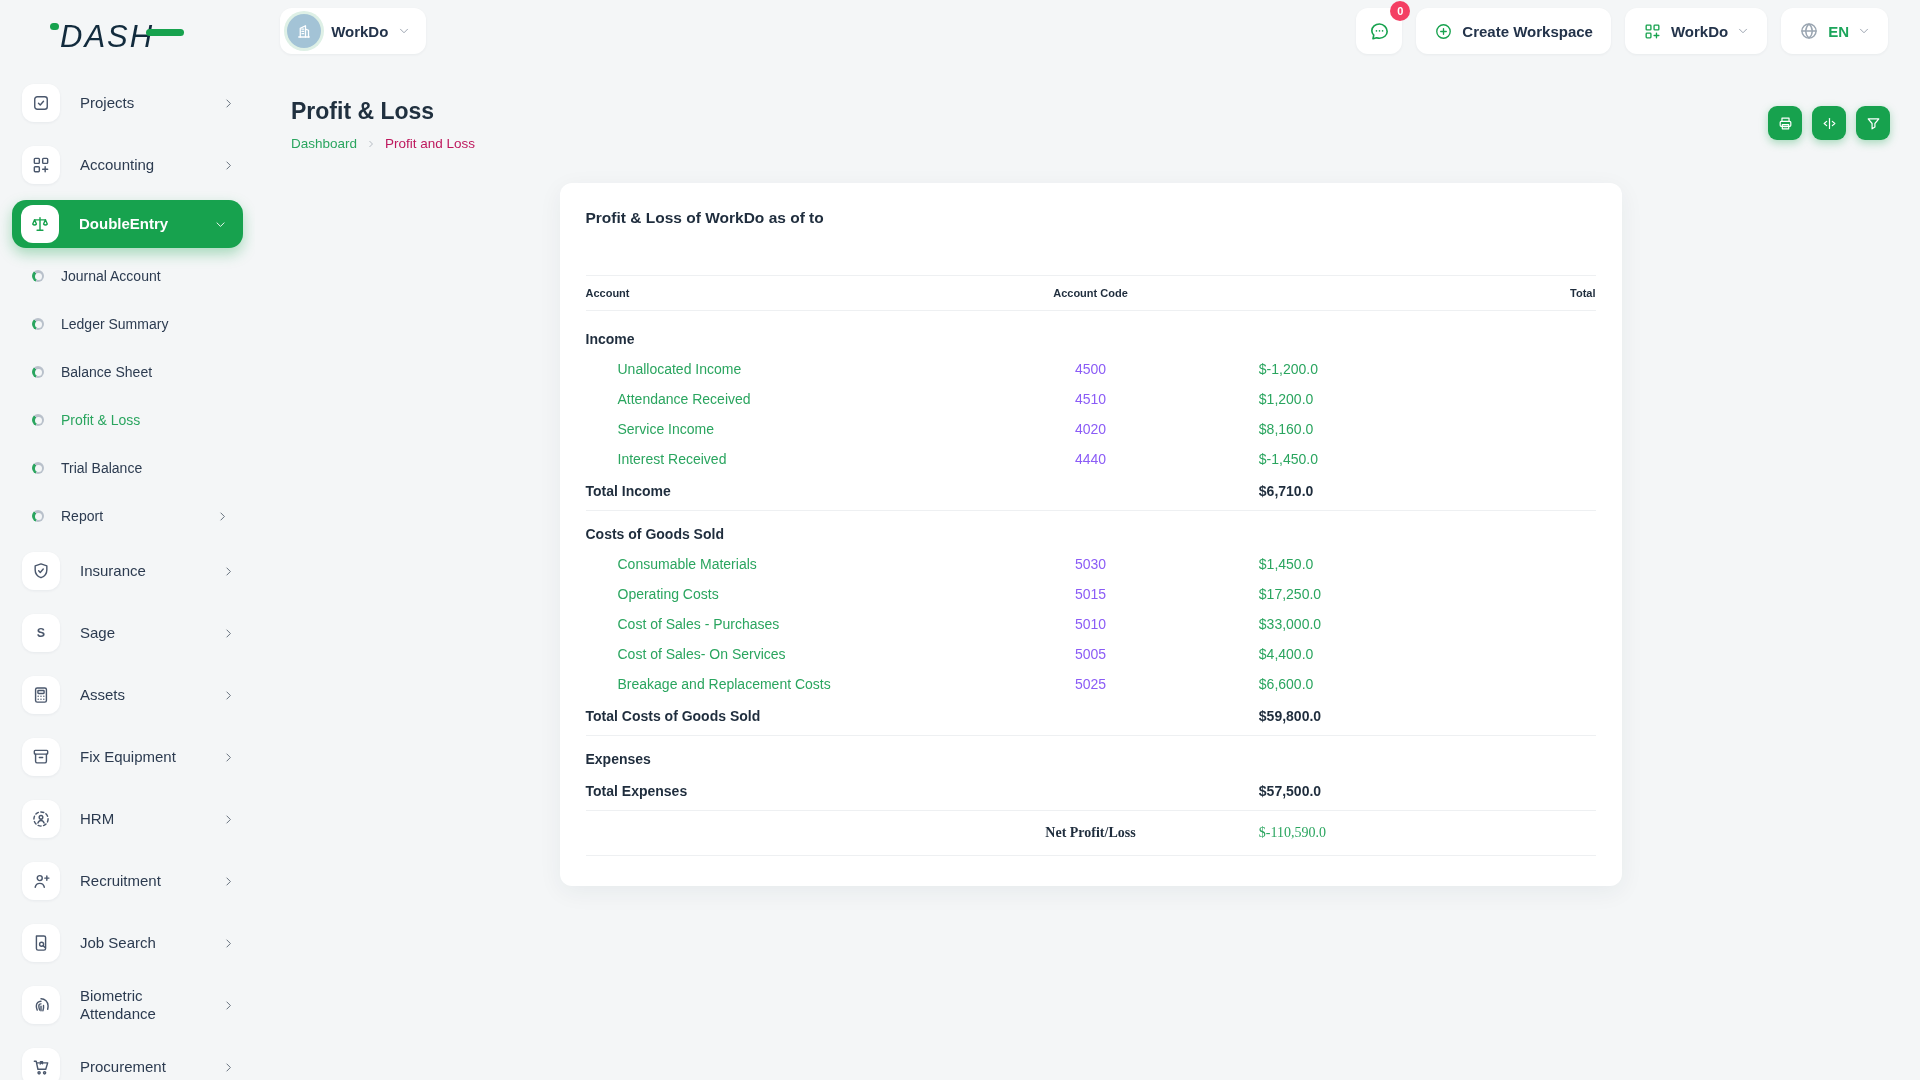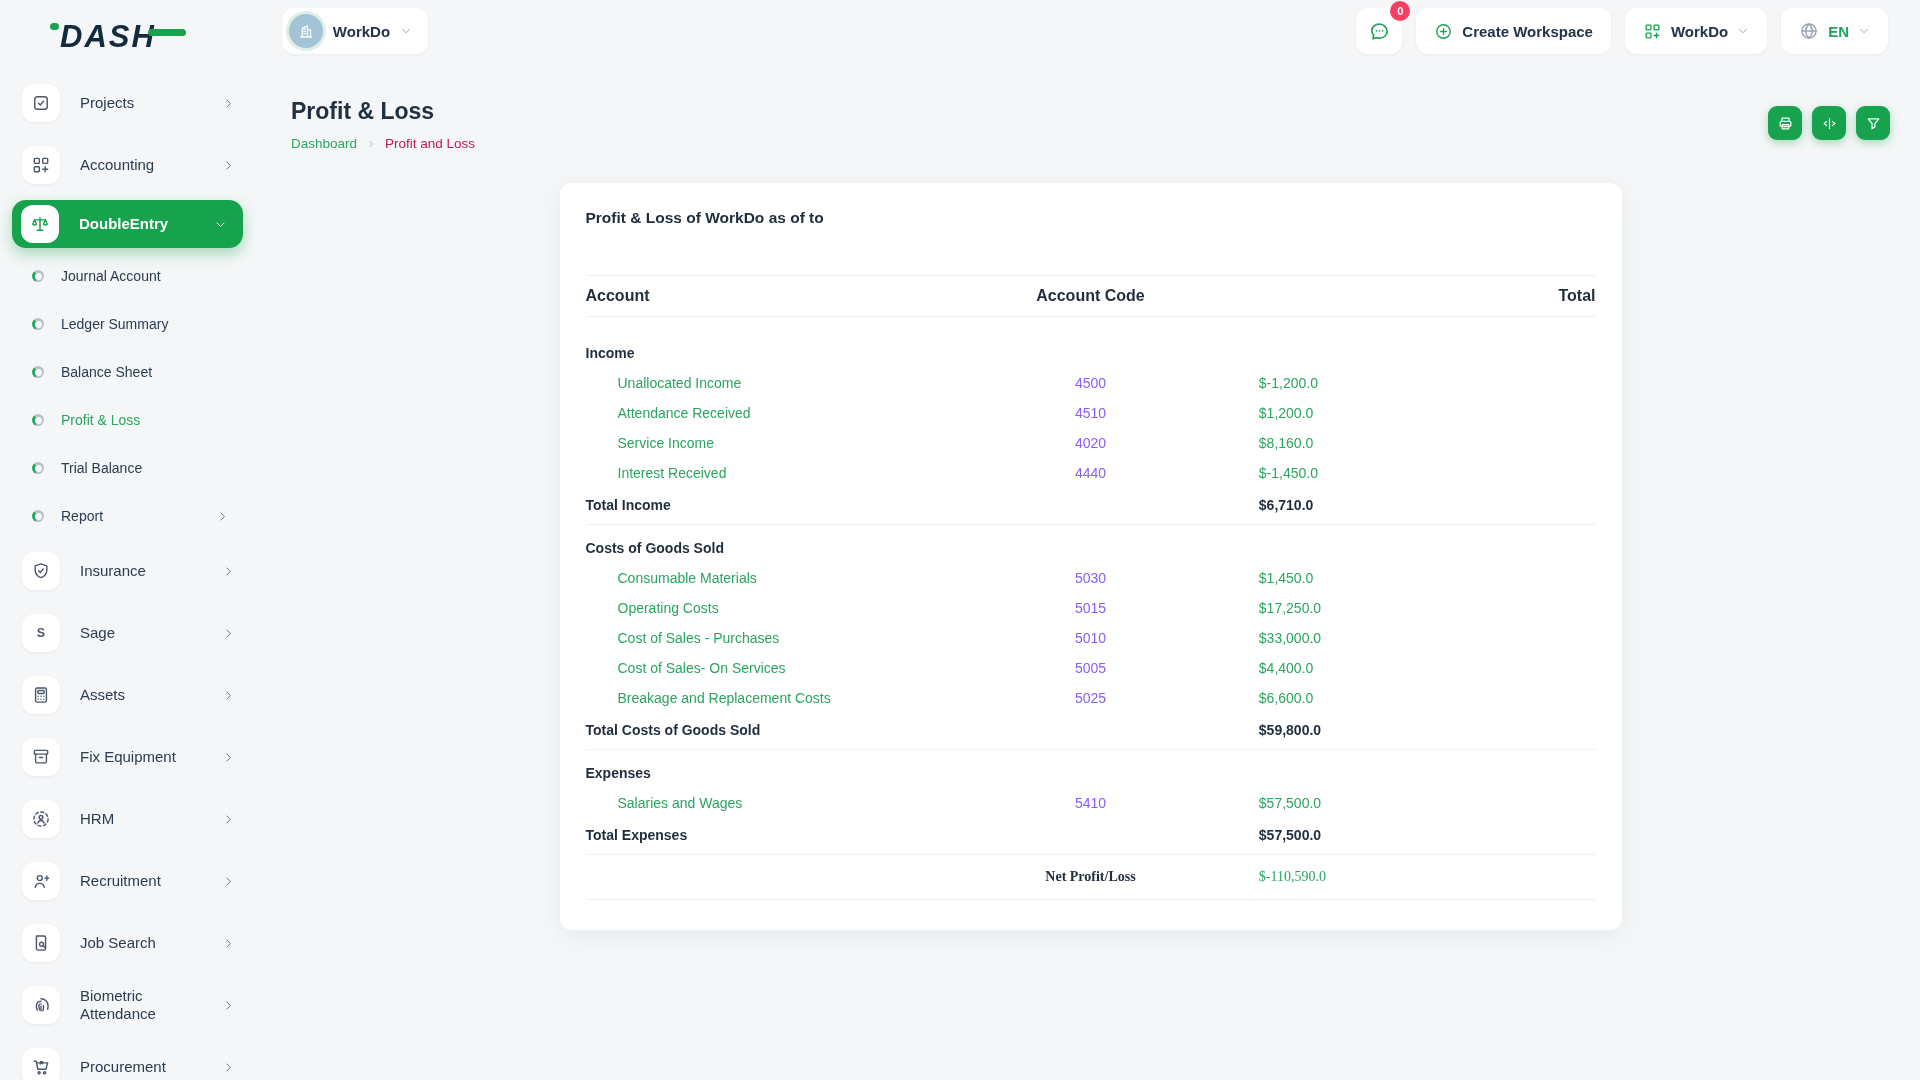--- a/index.html
+++ b/index.html
@@ -8,21 +8,21 @@
     font-family:"Liberation Sans", sans-serif;
     background:#f4f6f7;
     color:#24324a;
   }
   svg { display:block; }
   .stroke-ic { fill:none; stroke:currentColor; stroke-width:1.7; stroke-linecap:round; stroke-linejoin:round; }
 
   
   .topbar { display:flex; align-items:center; height:62px; padding:0 32px 0 60px; }
   .logo { position:relative; display:flex; align-items:center; cursor:pointer; }
-  .logo-text { font-size:31px; font-weight:700; letter-spacing:2px; color:#122b3d; font-style:italic;margin-top:11px; }
+  .logo-text { font-size:31px; font-weight:400; letter-spacing:2px; color:#122b3d; font-style:italic;margin-top:11px; }
   .logo-dot { position:absolute; left:-10px; top:15px; width:9px; height:7px; border-radius:4px; background:#17a24e; }
   .logo-bar { width:38px; height:7px; border-radius:4px; background:#17a24e; margin-left:-8px; margin-top:3px; }
   .ws-pill { display:flex; align-items:center; gap:10px; background:#fff; border-radius:12px; height:46px;
              padding:0 16px 0 7px; margin-left:96px; box-shadow:0 1px 3px rgba(20,40,60,.05); cursor:pointer; }
   .ws-avatar { width:34px; height:34px; border-radius:50%; background:#a3c3d6; display:flex; align-items:center; justify-content:center;
                color:#fff; box-shadow:0 0 0 3px #def0e6; }
   .ws-avatar svg { width:18px; height:18px; }
   .pill-label { font-size:15px; font-weight:600; color:#23334a; }
   .chev { color:#8b95a3; }
   .chev svg { width:12px; height:12px; }
@@ -71,30 +71,30 @@
   .actions { display:flex; gap:10px; margin-top:8px; }
   .act-btn { width:34px; height:34px; border-radius:9px; background:#17a24e; border:none; display:flex; align-items:center;
              justify-content:center; color:#fff; cursor:pointer; box-shadow:0 3px 8px rgba(23,162,78,.35); }
   .act-btn svg { width:17px; height:17px; }
 
   
   .card { width:1062px; margin:32px auto 12px; background:#fff; border-radius:12px; box-shadow:0 6px 24px rgba(25,45,65,.06);
           padding:26px 26px 30px; }
   .card-title { font-size:15.5px; font-weight:700; color:#1f2d3d; }
   table.report { width:100%; border-collapse:collapse; margin-top:48px; table-layout:fixed; font-size:14px; }
-  .report th { font-weight:700; color:#1f2d3d; font-size:16px; padding:11px 0; border-top:1px solid #eef0f2; border-bottom:1px solid #eef0f2; }
+  .report th { font-weight:700; color:#1f2d3d; font-size:11px; padding:11px 0; border-top:1px solid #eef0f2; border-bottom:1px solid #eef0f2; }
   .report th:nth-child(1) { text-align:left; }
   .report th:nth-child(2) { text-align:center; }
   .report th:nth-child(3) { text-align:right; }
   .report td { padding:7px 0; color:#8b5cf6; }
   .report td.c-name { color:#2aa55f; padding-left:32px; cursor:pointer; }
   .report td.c-code { text-align:center; }
   .report td.c-total { text-align:left; color:#2aa55f; }
   .report tr.sec-head td { font-weight:700; color:#1f2d3d; padding:15px 0 7px; }
-  .report tr.sec-head:first-of-type td { padding-top:28px; }
+  .report tr.sec-head:first-of-type td { padding-top:20px; }
   .report tr.sec-total td { font-weight:700; color:#1f2d3d; padding:9px 0 11px; border-bottom:1px solid #eef0f2; }
   .report tr.sec-total td.c-total { color:#1f2d3d; }
   .report tr.net-row td { padding:14px 0; border-bottom:1px solid #eef0f2;font-family:Liberation Serif, serif; }
   .report tr.net-row .net-label { font-weight:700; color:#1f2d3d; text-align:center; }
   .report tr.net-row .c-total { font-weight:400; }
 </style>
 </head>
 <body>
 
 <header class="topbar">
@@ -499,25 +499,20 @@
               <td class="c-total">$6,600.0</td>
             </tr>
             <tr class="sec-total">
               <td>Total Costs of Goods Sold</td>
               <td class="c-code"></td>
               <td class="c-total">$59,800.0</td>
             </tr>
             <tr class="sec-head">
               <td colspan="3">Expenses</td>
             </tr>
-            <tr class="item-row">
-              <td class="c-name">Salaries and Wages</td>
-              <td class="c-code">5410</td>
-              <td class="c-total">$57,500.0</td>
-            </tr>
             <tr class="sec-total">
               <td>Total Expenses</td>
               <td class="c-code"></td>
               <td class="c-total">$57,500.0</td>
             </tr>
             <tr class="net-row">
               <td></td>
               <td class="net-label">Net Profit/Loss</td>
               <td class="c-total">$-110,590.0</td>
             </tr>

